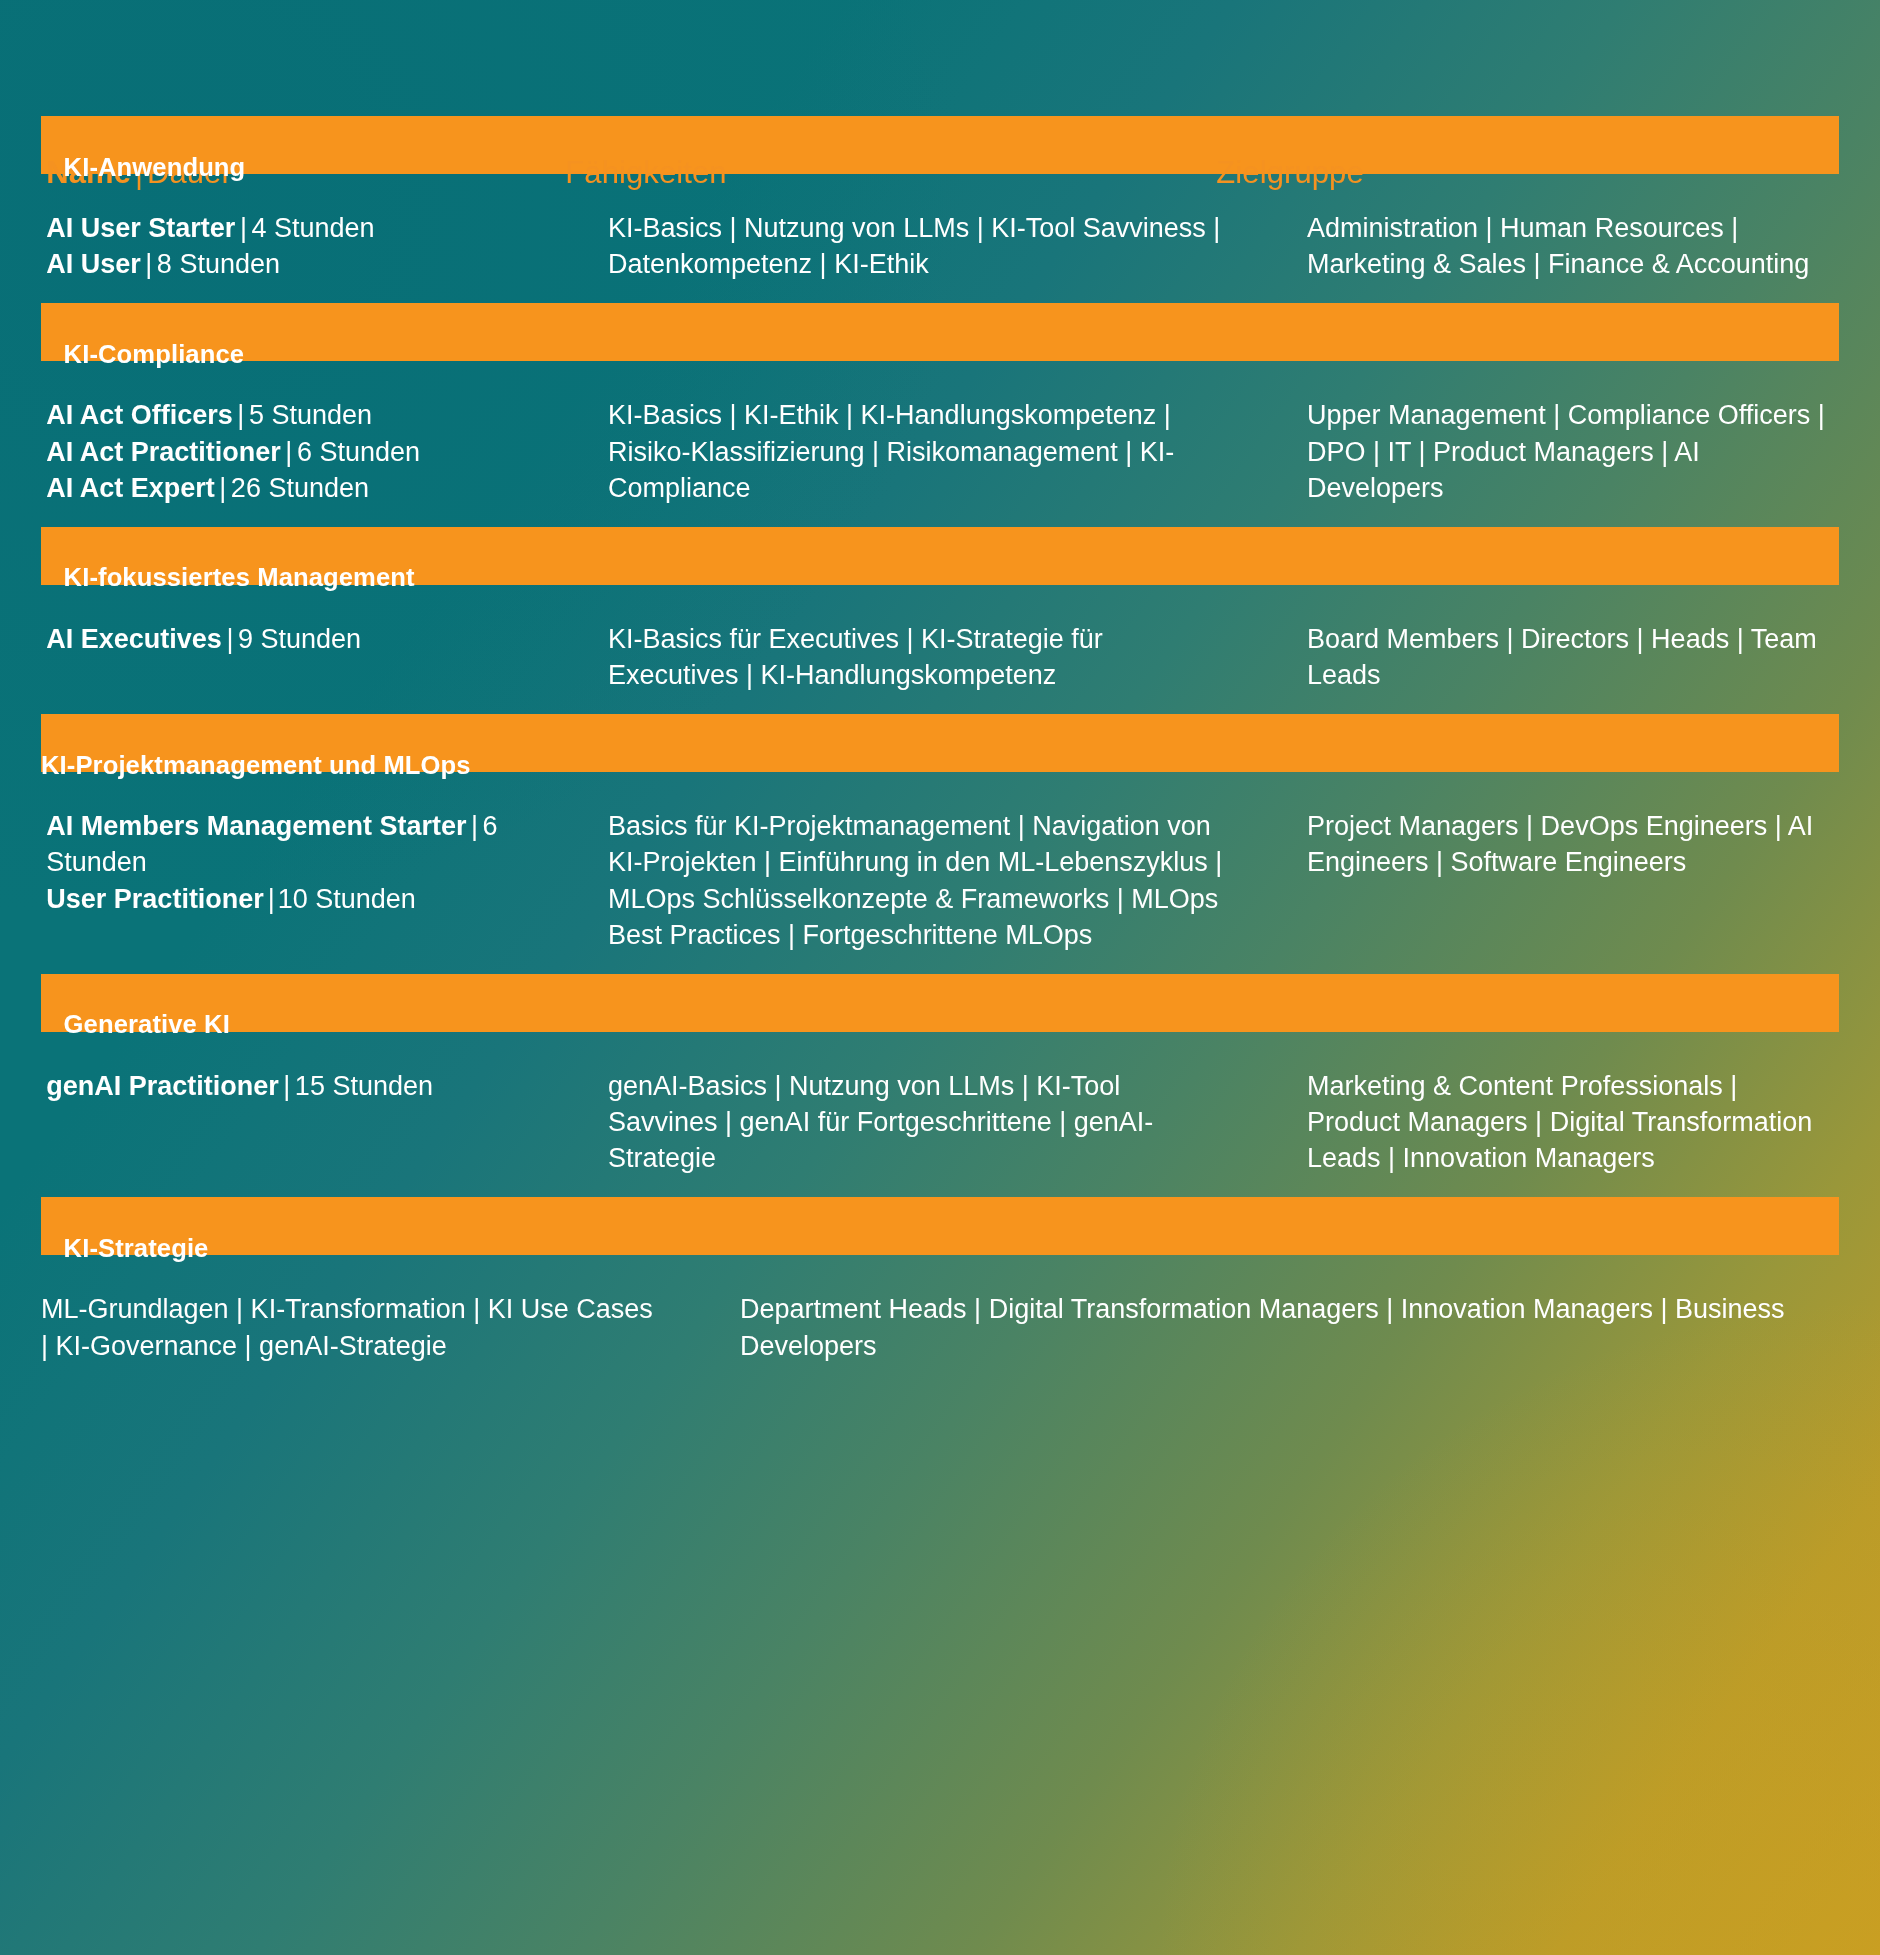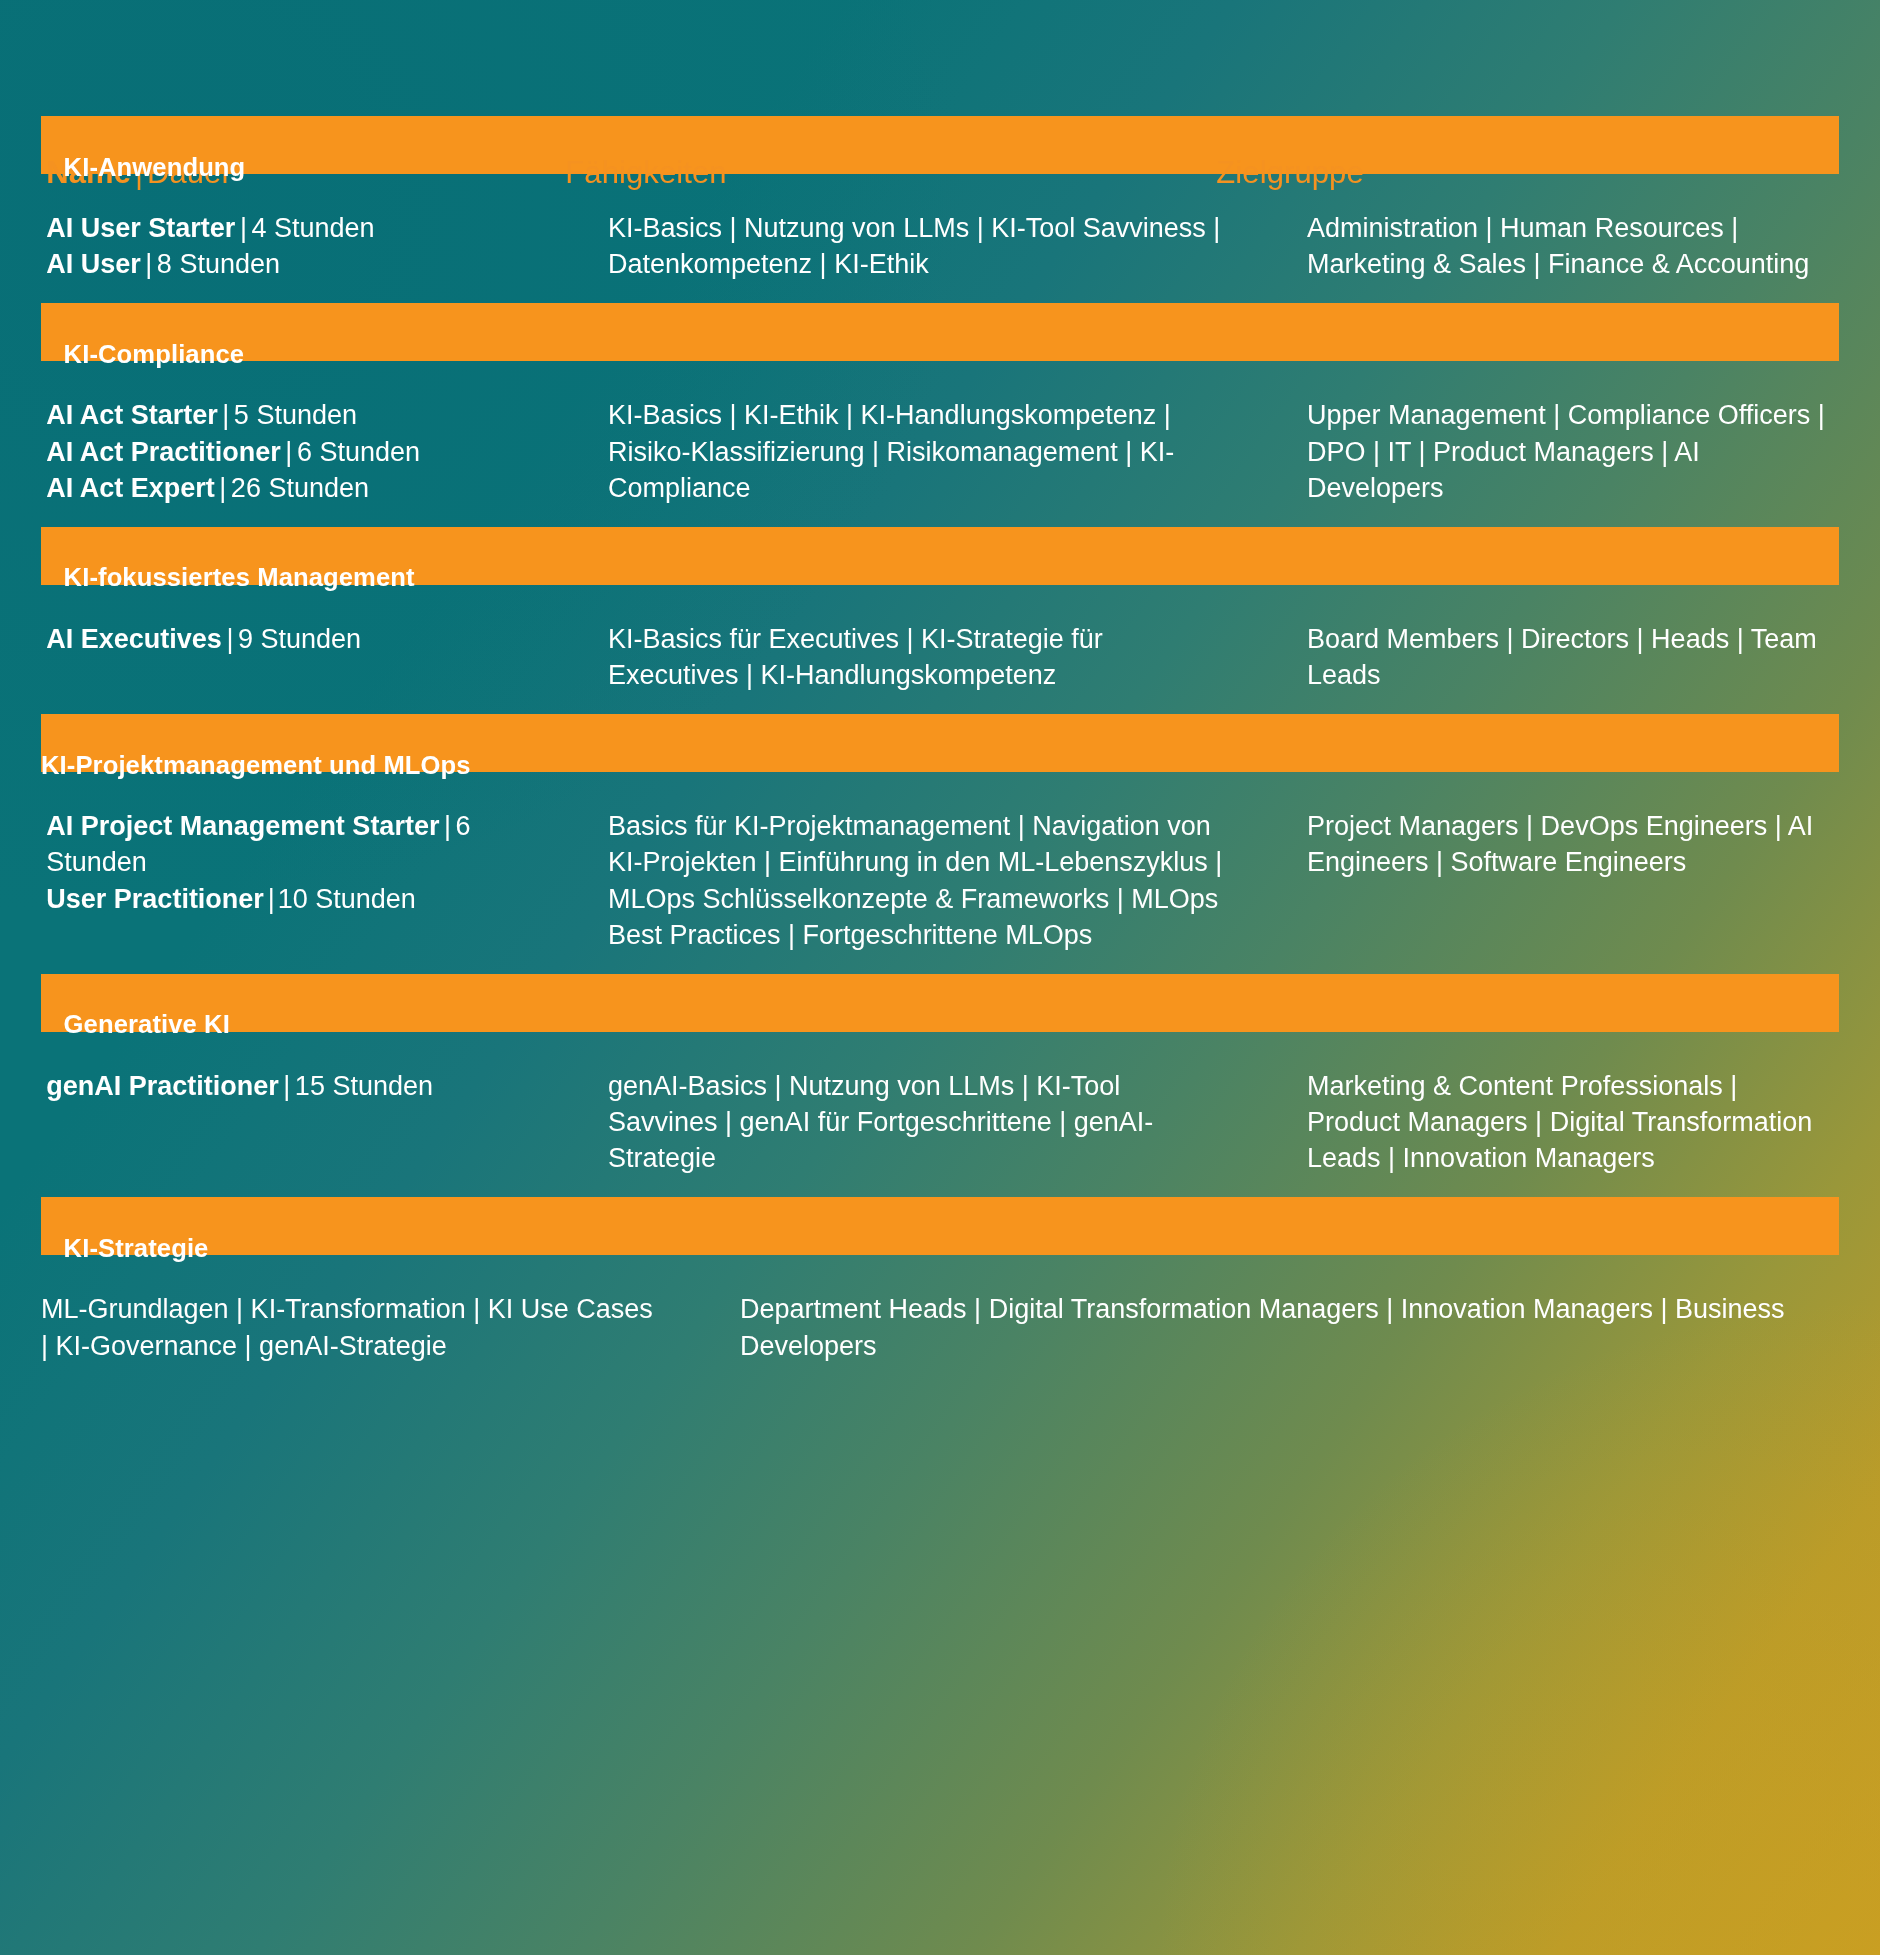--- a/index.html
+++ b/index.html
@@ -145,21 +145,21 @@
             <div class="course-line"><span class="course-name">AI User</span><span class="dur-sep">|</span><span class="duration">8 Stunden</span></div>
           </div>
           <div class="cell cell-skills">KI-Basics | Nutzung von LLMs | KI-Tool Savviness | Datenkompetenz | KI-Ethik</div>
           <div class="cell cell-target">Administration | Human Resources | Marketing &amp; Sales | Finance &amp; Accounting</div>
         </div>
         <div class="section-bar pad-a">
           <div class="section-title">KI-Compliance</div>
         </div>
         <div class="row">
           <div class="cell cell-name">
-            <div class="course-line"><span class="course-name">AI Act Starter</span><span class="dur-sep">|</span><span class="duration">5 Stunden</span></div>
+            <div class="course-line"><span class="course-name">AI Act Officers</span><span class="dur-sep">|</span><span class="duration">5 Stunden</span></div>
             <div class="course-line"><span class="course-name">AI Act Practitioner</span><span class="dur-sep">|</span><span class="duration">6 Stunden</span></div>
             <div class="course-line"><span class="course-name">AI Act Expert</span><span class="dur-sep">|</span><span class="duration">26 Stunden</span></div>
           </div>
           <div class="cell cell-skills">KI-Basics | KI-Ethik | KI-Handlungskompetenz | Risiko-Klassifizierung | Risikomanagement | KI-Compliance</div>
           <div class="cell cell-target">Upper Management | Compliance Officers | DPO | IT | Product Managers | AI Developers</div>
         </div>
         <div class="section-bar pad-a">
           <div class="section-title">KI-fokussiertes Management</div>
         </div>
         <div class="row">
@@ -167,21 +167,21 @@
             <div class="course-line"><span class="course-name">AI Executives</span><span class="dur-sep">|</span><span class="duration">9 Stunden</span></div>
           </div>
           <div class="cell cell-skills">KI-Basics für Executives | KI-Strategie für Executives | KI-Handlungskompetenz</div>
           <div class="cell cell-target">Board Members | Directors | Heads | Team Leads</div>
         </div>
         <div class="section-bar pad-b">
           <div class="section-title">KI-Projektmanagement und MLOps</div>
         </div>
         <div class="row">
           <div class="cell cell-name wrapname">
-            <div class="course-line"><span class="course-name">AI Project Management Starter</span><span class="dur-sep">|</span><span class="duration">6 Stunden</span></div>
+            <div class="course-line"><span class="course-name">AI Members Management Starter</span><span class="dur-sep">|</span><span class="duration">6 Stunden</span></div>
             <div class="course-line"><span class="course-name">User Practitioner</span><span class="dur-sep tight">|</span><span class="duration">10 Stunden</span></div>
           </div>
           <div class="cell cell-skills">Basics für KI-Projektmanagement | Navigation von KI-Projekten | Einführung in den ML-Lebenszyklus | MLOps Schlüsselkonzepte &amp; Frameworks | MLOps Best Practices | Fortgeschrittene MLOps</div>
           <div class="cell cell-target">Project Managers | DevOps Engineers | AI Engineers | Software Engineers</div>
         </div>
         <div class="section-bar pad-a">
           <div class="section-title">Generative KI</div>
         </div>
         <div class="row">
           <div class="cell cell-name">

